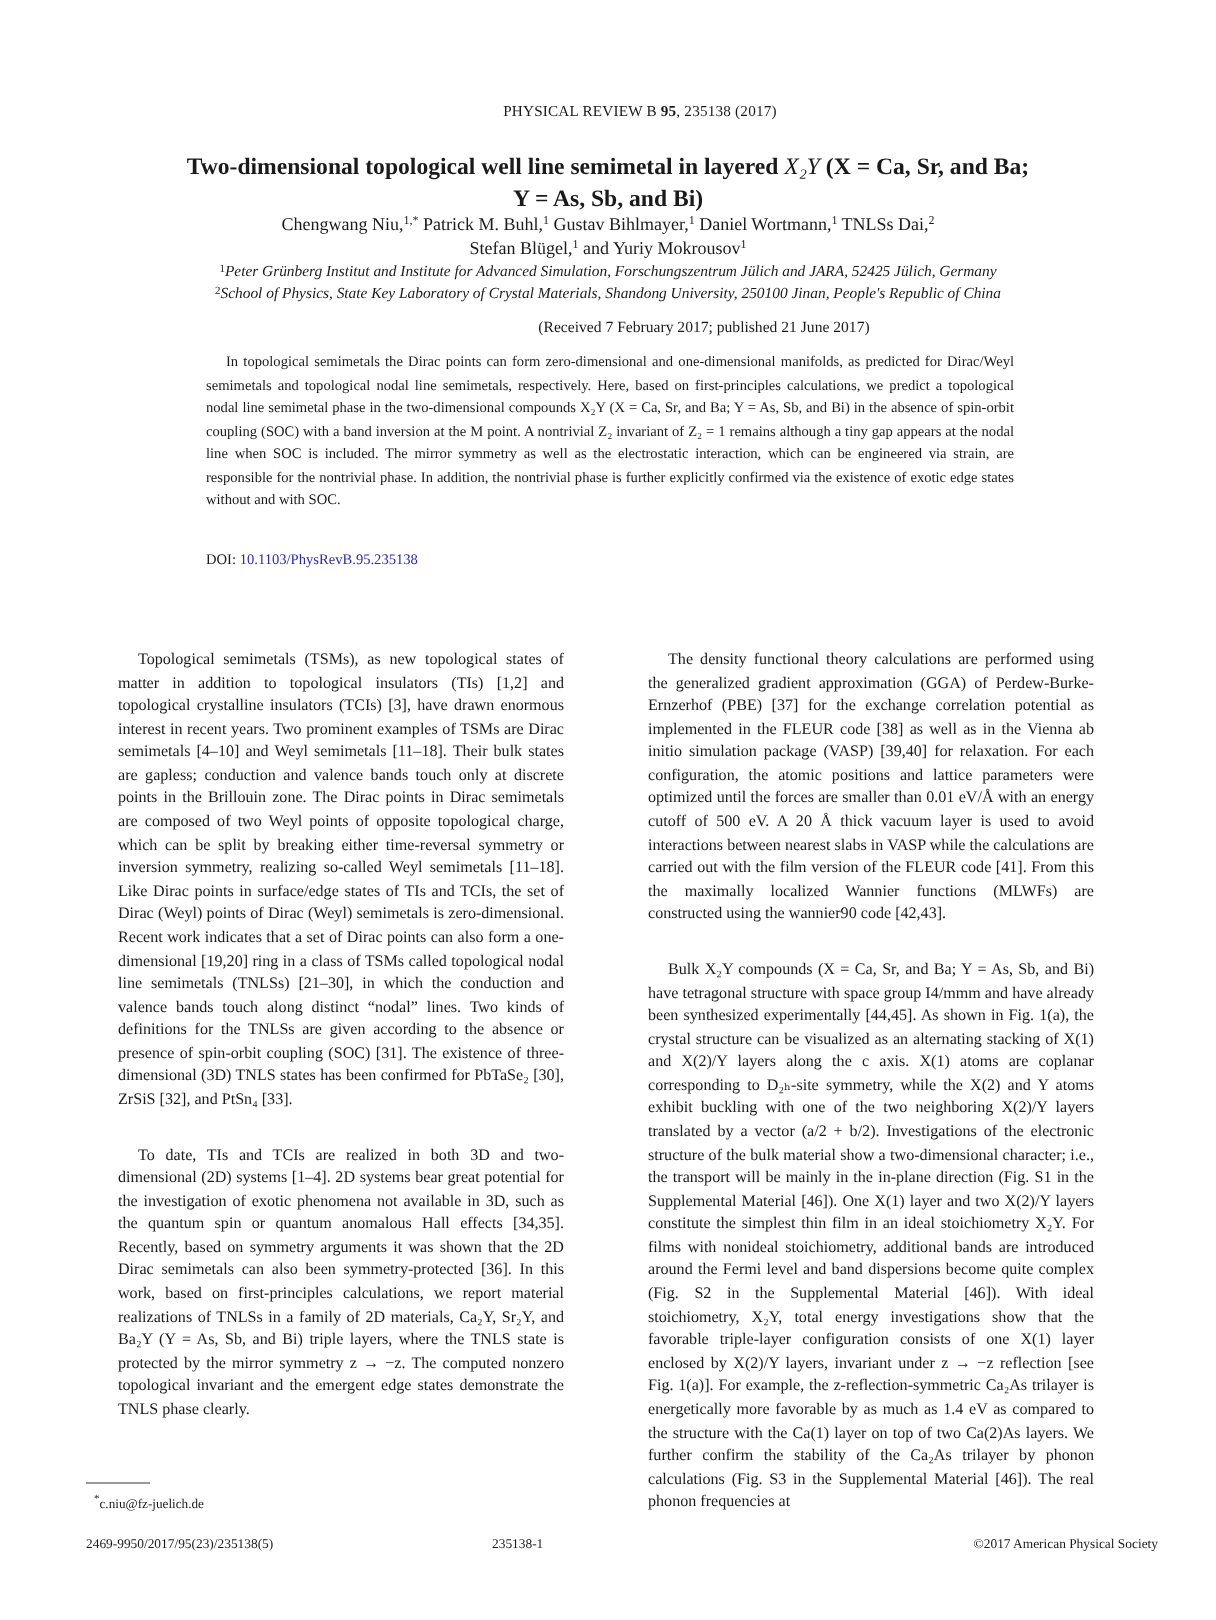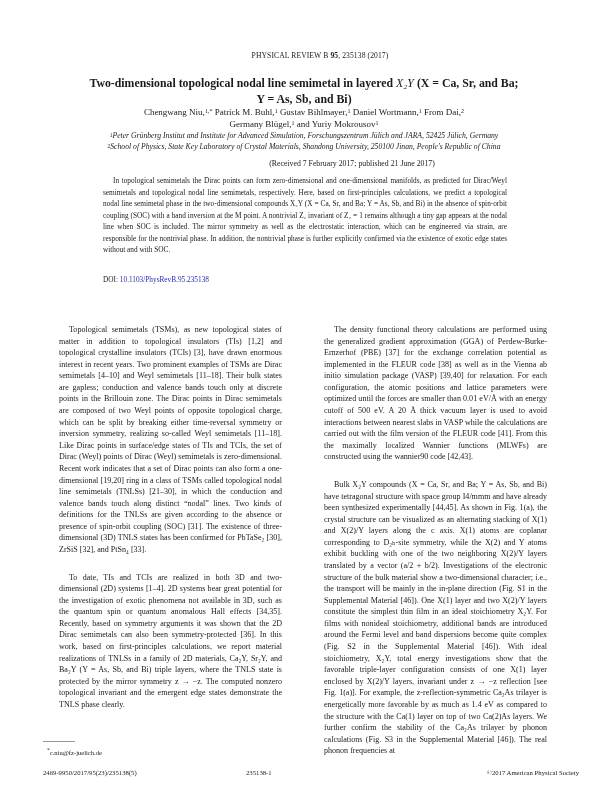--- a/index.html
+++ b/index.html
@@ -32,30 +32,30 @@
 </style>
 </head>
 <body>
 
 <div class="abs runhead">
   <span>PHYSICAL REVIEW B</span>
   <b>95</b><span>, 235138 (2017)</span>
 </div>
 
 <div class="abs title">
-  <span>Two-dimensional topological nodal line semimetal in layered </span><i>X₂Y</i><span> (X = Ca, Sr, and Ba;</span><br>
+  <span>Two-dimensional topological well line semimetal in layered </span><i>X₂Y</i><span> (X = Ca, Sr, and Ba;</span><br>
   <span>Y = As, Sb, and Bi)</span>
 </div>
 
 <div class="abs authors">
   <div>
-    <span><span>Chengwang Niu,</span><sup>1,*</sup></span><span><span> Patrick M. Buhl,</span><sup>1</sup></span><span><span> Gustav Bihlmayer,</span><sup>1</sup></span><span><span> Daniel Wortmann,</span><sup>1</sup></span><span><span> From Dai,</span><sup>2</sup></span>
+    <span><span>Chengwang Niu,</span><sup>1,*</sup></span><span><span> Patrick M. Buhl,</span><sup>1</sup></span><span><span> Gustav Bihlmayer,</span><sup>1</sup></span><span><span> Daniel Wortmann,</span><sup>1</sup></span><span><span> TNLSs Dai,</span><sup>2</sup></span>
   </div>
   <div>
-    <span><span>Germany Blügel,</span><sup>1</sup></span><span><span> and Yuriy Mokrousov</span><sup>1</sup></span>
+    <span><span>Stefan Blügel,</span><sup>1</sup></span><span><span> and Yuriy Mokrousov</span><sup>1</sup></span>
   </div>
 </div>
 
 <div class="abs affil" style="top:130px;">
   <sup>1</sup><span>Peter Grünberg Institut and Institute for Advanced Simulation, Forschungszentrum Jülich and JARA, 52425 Jülich, Germany</span>
 </div>
 <div class="abs affil" style="top:141px;">
   <sup>2</sup><span>School of Physics, State Key Laboratory of Crystal Materials, Shandong University, 250100 Jinan, People's Republic of China</span>
 </div>
 

